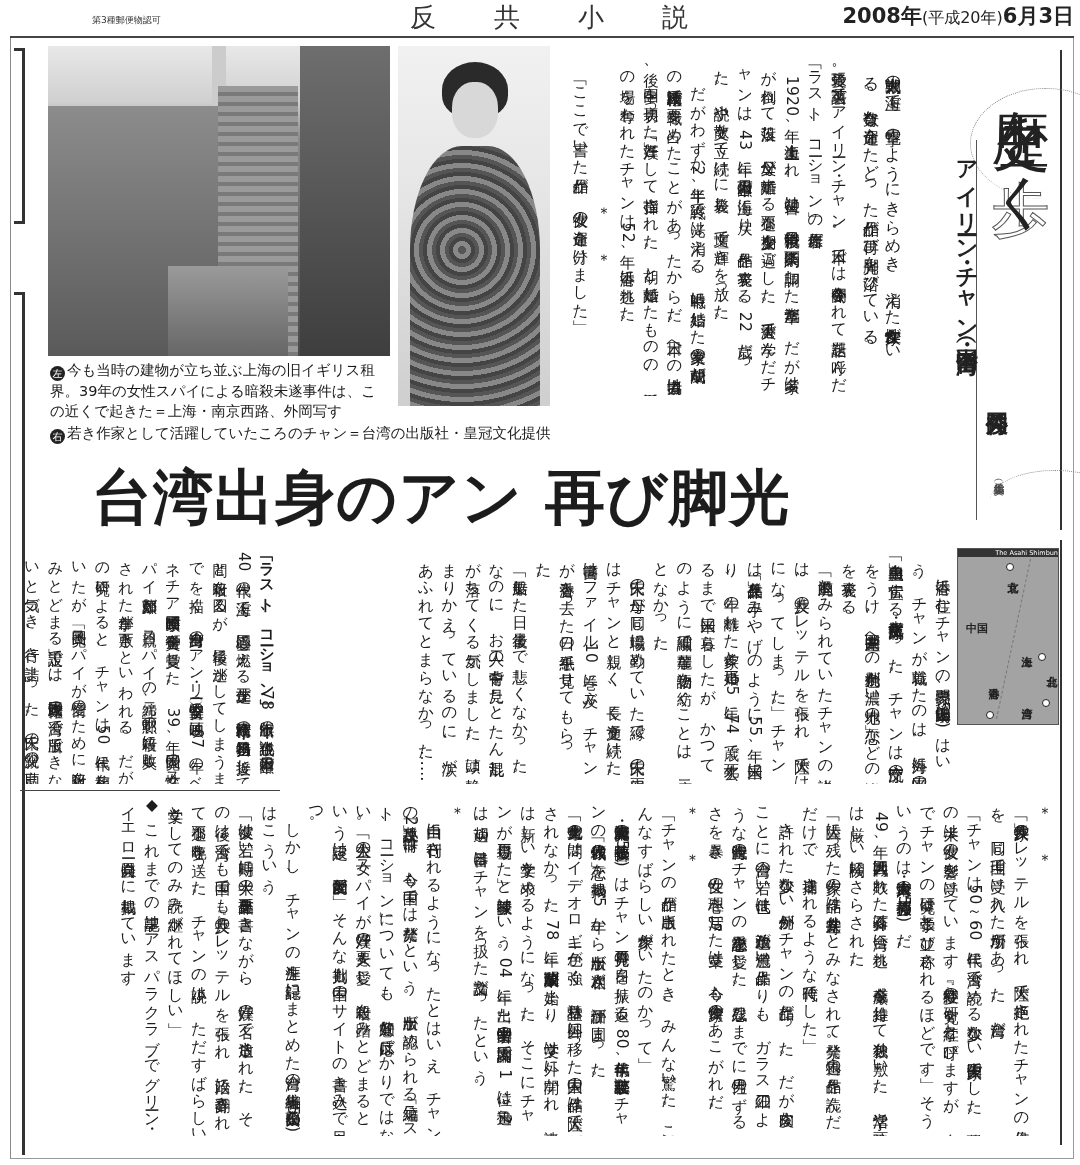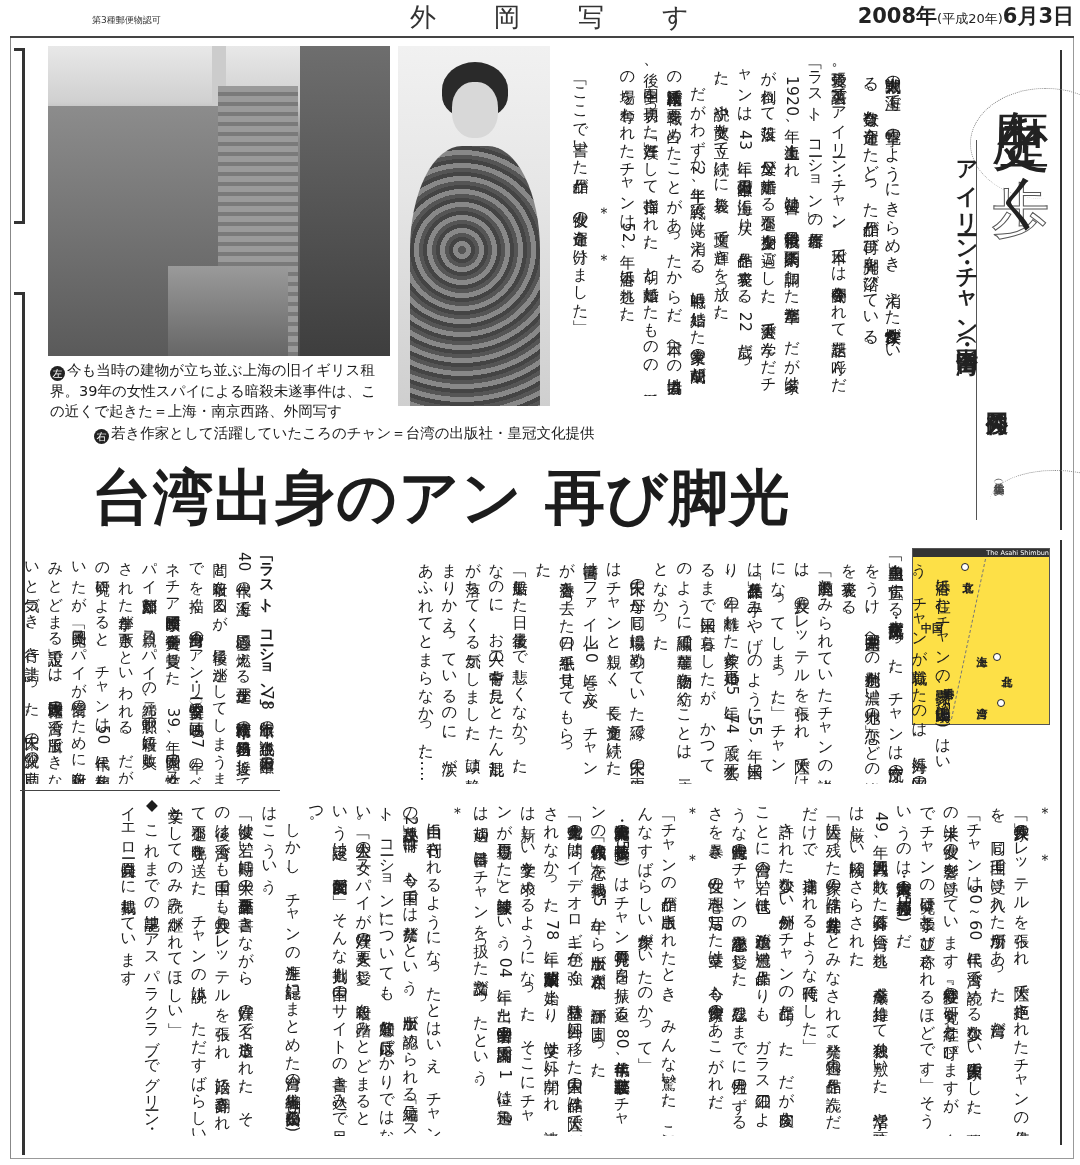--- a/index.html
+++ b/index.html
@@ -2,21 +2,21 @@
 <html><head>
 <meta charset="utf-8">
 <style>
   html, body { margin:0; padding:0; background:#fff; }
   body { width:1080px; height:1165px; position:relative; overflow:hidden;
          font-family:"DejaVu Serif","Liberation Serif",serif; color:#1a1a1a; }
   .abs { position:absolute; }
   .hdr-left { left:92px; top:6px; font-size:9px; font-family:"DejaVu Sans",sans-serif; color:#333;margin-top:8px; }
   .masthead { left:410px; top:0px; font-size:26px; letter-spacing:58px; color:#333; font-family:"DejaVu Serif",serif; }
   .date { right:6px; top:2px; font-size:21px; font-weight:bold; font-family:"DejaVu Sans",sans-serif; color:#222; }
-  .date small { font-size:13px; font-weight:normal;text-align:right; }
+  .date small { font-size:16px; font-weight:normal;text-align:right; }
   .rule-top { left:10px; top:36px; width:1064px; height:2px; background:#444; }
   .frame { left:10px; top:38px; width:1062px; height:1120px; border-left:1px solid #888; border-bottom:1px solid #999; border-right:1px solid #999; }
   .vt { writing-mode:vertical-rl; text-orientation:mixed; font-family:"DejaVu Sans","Liberation Sans",sans-serif; }
   .body-text { font-size:15.5px; line-height:23.5px; letter-spacing:0.3px; color:#1d1d1d; }
   .photo { background:#777; overflow:hidden; }
   .photo1 { left:48px; top:46px; width:342px; height:310px;
     background:
       linear-gradient(90deg, transparent 48%, #ccc 48%, #ccc 52%, transparent 52%),
       linear-gradient(180deg,#e8e8e8 0%,#d0d0d0 18%,#8a8a8a 30%,#6a6a6a 60%,#4a4a4a 100%);
   }
@@ -25,49 +25,49 @@
   .photo1 .bldg3 { position:absolute; right:0; top:0; width:90px; height:310px; background:linear-gradient(180deg,#6e6e6e,#3e3e3e); }
   .photo1 .street { position:absolute; left:120px; bottom:0; width:120px; height:90px; background:linear-gradient(180deg,#9a9a9a,#666); }
   .photo2 { left:398px; top:46px; width:152px; height:360px; background:linear-gradient(180deg,#f1f1f1 0%,#e6e6e6 40%,#cfcfcf 100%); }
   .photo2 .hair { position:absolute; left:44px; top:16px; width:66px; height:56px; border-radius:50% 50% 40% 40%; background:#2a2a2a; }
   .photo2 .face { position:absolute; left:54px; top:36px; width:46px; height:56px; border-radius:45%; background:#d8d8d8; }
   .photo2 .dress { position:absolute; left:12px; top:100px; width:130px; height:260px; border-radius:40% 40% 0 0;
     background:repeating-radial-gradient(circle at 40% 40%, #555 0 4px, #888 4px 9px, #444 9px 13px); }
   .cap { font-family:"DejaVu Sans","Liberation Sans",sans-serif; font-size:14.5px; line-height:20px; color:#1a1a1a; }
   .cap .mk { display:inline-block; width:15px; height:15px; border-radius:50%; background:#222; color:#fff; font-size:10px; text-align:center; line-height:15px; margin-right:2px; vertical-align:-2px; }
   .cap1 { left:50px; top:360px; width:340px; }
-  .cap2 { left:50px; top:423px; width:510px;margin-left:44px; }
+  .cap2 { left:50px; top:423px; width:510px; }
   .headline { left:92px; top:458px; font-size:60px; font-weight:bold; letter-spacing:1px; font-family:"DejaVu Serif","Liberation Serif",serif; color:#1c1c1c; white-space:nowrap; }
   .series-box { left:950px; top:50px; width:110px; height:470px; }
   .series-title { position:absolute; left:40px; top:18px; font-size:58px; font-family:"DejaVu Serif",serif; line-height:62px; color:#222; }
   .series-title .aru { display:inline-block; background:repeating-linear-gradient(45deg,#999 0 2px,#bbb 2px 4px); color:#fff; -webkit-text-stroke:1px #555; }
   .circ1 { position:absolute; left:20px; top:38px; width:150px; height:110px; border:1px dotted #888; border-radius:50%; border-right:none; border-bottom:none; }
   .circ2 { position:absolute; left:40px; top:420px; width:130px; height:60px; border-top:1px dotted #888; border-radius:50% 50% 0 0; }
   .subtitle { left:952px; top:145px; font-size:22px; letter-spacing:1px; font-weight:bold; color:#222; }
   .author { left:982px; top:395px; font-size:22px; font-weight:bold; color:#222; }
   .author-role { left:990px; top:475px; font-size:11px; color:#444; }
   .vline1 { left:976px; top:140px; width:1px; height:380px; background:#555; }
   .vline-right { left:1060px; top:50px; width:2px; height:480px; background:#333; }
   .lead { left:860px; top:65px; height:300px; font-size:16px; line-height:22px; color:#1a1a1a; }
-  .map { left:912px; top:548px; width:100px; height:175px; border:1px solid #555; background:#fde047;padding-left:36px; }
+  .map { left:957px; top:548px; width:100px; height:175px; border:1px solid #555; background:#a3a3a3; }
   .map .credit { position:absolute; left:0; top:0; width:100%; height:8px; background:#333; color:#fff; font-size:6.5px; line-height:8px; text-align:right; font-family:"DejaVu Sans",sans-serif; }
   .map .coast { position:absolute; left:55px; top:10px; width:40px; height:160px; border-left:1px dashed #777; transform:skewX(-12deg); }
   .map .lbl { position:absolute; font-family:"DejaVu Sans",sans-serif; font-size:11px; font-weight:bold; writing-mode:vertical-rl; color:#222; }
   .map .lbl.h { writing-mode:horizontal-tb; }
   .map .pt { position:absolute; width:6px; height:6px; border:1.5px solid #222; border-radius:50%; background:#fff; }
   .vbar { left:1060px; top:540px; width:2px; height:605px; background:#333; }
   .lbracket { left:14px; top:48px; width:8px; height:170px; border-right:3px solid #333; border-top:3px solid #333; border-bottom:3px solid #333; }
   .lbracket2 { left:14px; top:292px; width:8px; height:860px; border-right:3px solid #333; border-top:3px solid #333; }
   .divline { height:1px; background:#444; }
 </style>
 </head>
 <body>
 
 <div class="abs hdr-left">第3種郵便物認可</div>
-<div class="abs masthead">外岡写す</div>
+<div class="abs masthead">反共小説</div>
 <div class="abs date"><span>2008年</span><small>(平成20年)</small><span>6月3日</span></div>
 <div class="abs rule-top"></div>
 <div class="abs frame"></div>
 
 <div class="abs lbracket"></div>
 <div class="abs lbracket2"></div>
 
 <div class="abs vline-right"></div>
 <div class="abs series-box">
   <div class="circ1"></div>

